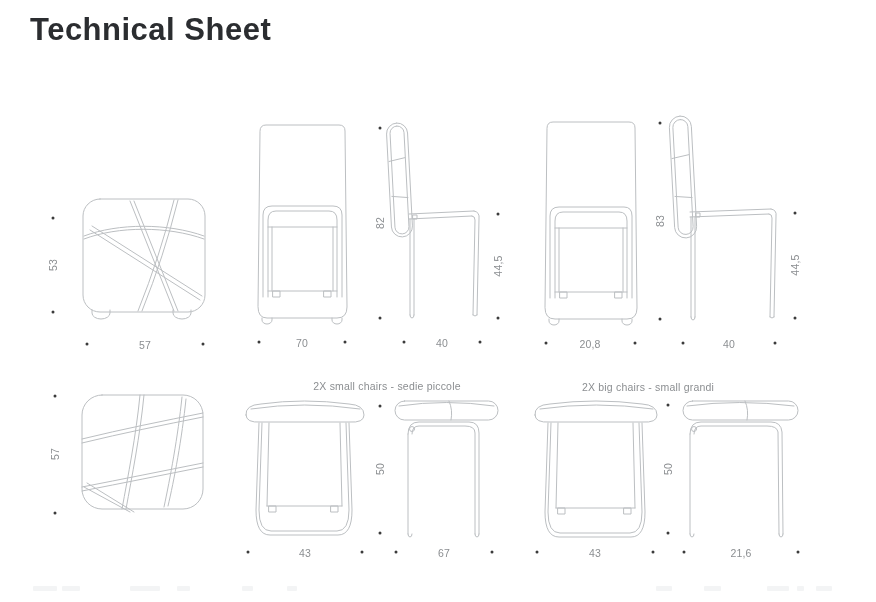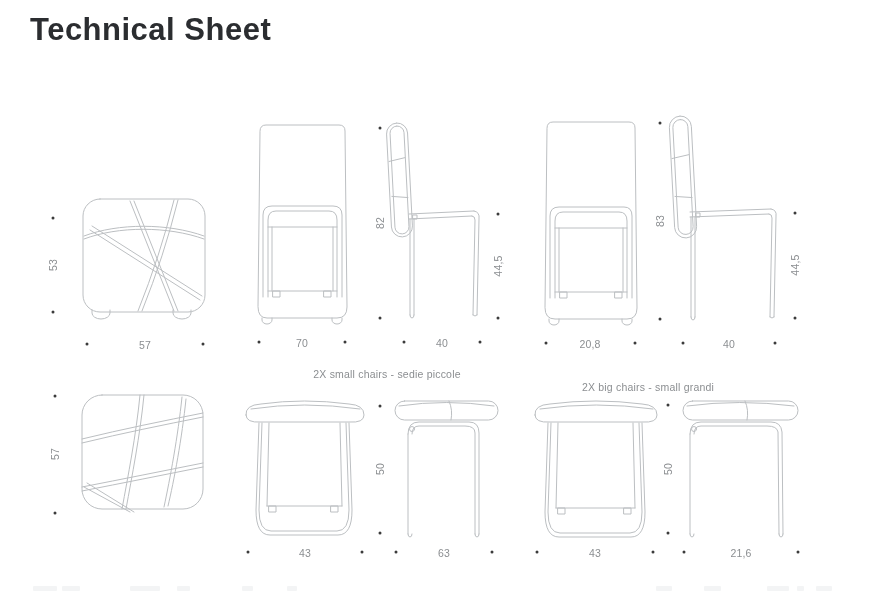--- a/index.html
+++ b/index.html
@@ -168,38 +168,38 @@
     <path d="M8,8 Q60,1 115,8"></path>
     <path d="M66,3 Q70,12 68,22"></path>
     <path d="M11,36 Q11,24 22,24 L92,24 Q102,24 103,34 L104,136"></path>
     <path d="M15,36 Q15,28 22,28 L88,28 Q98,28 99,34 L100,136"></path>
     <path d="M100,136 a2,3 0 0 0 4,0"></path>
     <path d="M11,36 L11,136"></path>
     <path d="M11,136 a2,3 0 0 0 4,0"></path>
     <circle cx="15" cy="31" r="2.5"></circle>
   </svg>
 
-  <span class="grp" style="left:387px;top:374px">2X small chairs - sedie piccole</span>
+  <span class="grp" style="left:387px;top:386px">2X small chairs - sedie piccole</span>
   <span class="grp" style="left:648px;top:387px">2X big chairs - small grandi</span>
 
   <span class="dim v" style="left:53px;top:265px">53</span>
   <span class="dim" style="left:145px;top:345px">57</span>
   <span class="dim" style="left:302px;top:343px">70</span>
   <span class="dim v" style="left:380px;top:223px">82</span>
   <span class="dim" style="left:442px;top:343px">40</span>
   <span class="dim v" style="left:498px;top:266px">44,5</span>
   <span class="dim" style="left:590px;top:344px">20,8</span>
   <span class="dim v" style="left:660px;top:221px">83</span>
   <span class="dim" style="left:729px;top:344px">40</span>
   <span class="dim v" style="left:795px;top:265px">44,5</span>
 
   <span class="dim v" style="left:55px;top:454px">57</span>
   <span class="dim" style="left:305px;top:553px">43</span>
   <span class="dim v" style="left:380px;top:469px">50</span>
-  <span class="dim" style="left:444px;top:553px">63</span>
+  <span class="dim" style="left:444px;top:553px">67</span>
   <span class="dim" style="left:595px;top:553px">43</span>
   <span class="dim v" style="left:668px;top:469px">50</span>
   <span class="dim" style="left:741px;top:553px">21,6</span>
 
   <div id="dots">
       <span class="dot" style="left: 53px; top: 218px;"></span>
       <span class="dot" style="left: 53px; top: 312px;"></span>
       <span class="dot" style="left: 87px; top: 344px;"></span>
       <span class="dot" style="left: 203px; top: 344px;"></span>
       <span class="dot" style="left: 259px; top: 342px;"></span>

